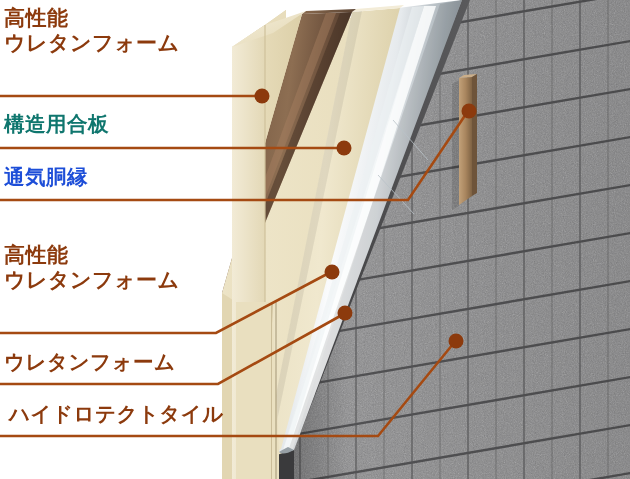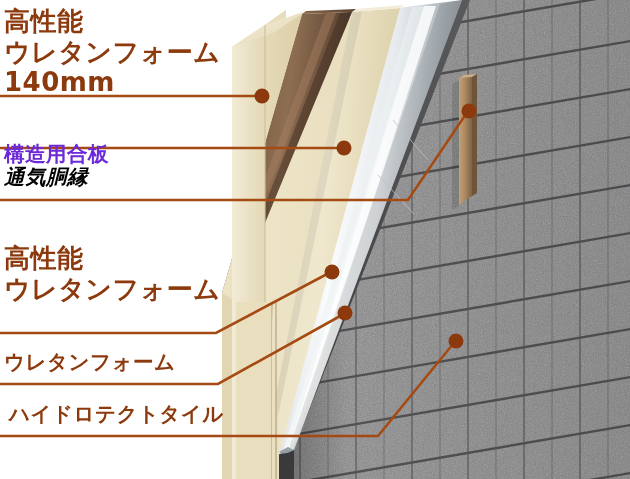--- a/index.html
+++ b/index.html
@@ -17,21 +17,21 @@
   #wall{position:absolute;left:0;top:0;width:630px;height:479px;}
 
   
   .lbl{
     position:absolute;
     color:#8C3A0D;
     font-weight:bold;
     letter-spacing:0.5px;
     line-height:1.18;
     white-space:pre;
-    font-size:26px;
+    font-size:21px;
     text-rendering:optimizeLegibility;
   }
   .lbl.small{font-size:20.5px;}
 
   
   #leaders{position:absolute;left:0;top:0;width:630px;height:479px;pointer-events:none;}
 </style>
 </head>
 <body>
 
@@ -323,21 +323,21 @@
         <circle cx="262" cy="96" r="7.5" fill="#8C3A0D"></circle>
         <circle cx="344" cy="148" r="7.5" fill="#8C3A0D"></circle>
         <circle cx="469" cy="111" r="7.5" fill="#8C3A0D"></circle>
         <circle cx="332" cy="272" r="7.5" fill="#8C3A0D"></circle>
         <circle cx="345" cy="313" r="7.5" fill="#8C3A0D"></circle>
         <circle cx="456" cy="341" r="7.5" fill="#8C3A0D"></circle>
       </g>
   </svg>
 
   <div id="labels">
-      <div class="lbl" style="left: 4px; top: 6px; color: rgb(140, 58, 13);"><div>高性能</div><div>ウレタンフォーム</div><div>140mm</div></div>
-      <div class="lbl small" style="left: 4px; top: 112px; color: #6d28d9; margin-top: 30px;"><div>構造用合板</div></div>
-      <div class="lbl small" style="left: 4px; top: 165px; color: #000000; font-style: italic;"><div>通気胴縁</div></div>
+      <div class="lbl" style="left: 4px; top: 6px; color: rgb(140, 58, 13);"><div>高性能</div><div>ウレタンフォーム</div></div>
+      <div class="lbl small" style="left: 4px; top: 112px; color: #0f766e;"><div>構造用合板</div></div>
+      <div class="lbl small" style="left: 4px; top: 165px; color: #1d4ed8;"><div>通気胴縁</div></div>
       <div class="lbl" style="left: 4px; top: 243px; color: rgb(140, 58, 13);"><div>高性能</div><div>ウレタンフォーム</div></div>
       <div class="lbl small" style="left: 4px; top: 350px; color: rgb(140, 58, 13);"><div>ウレタンフォーム</div></div>
       <div class="lbl small" style="left: 9px; top: 402px; color: rgb(140, 58, 13);"><div>ハイドロテクトタイル</div></div>
     </div>
 
 </div>
 
 </body></html>

